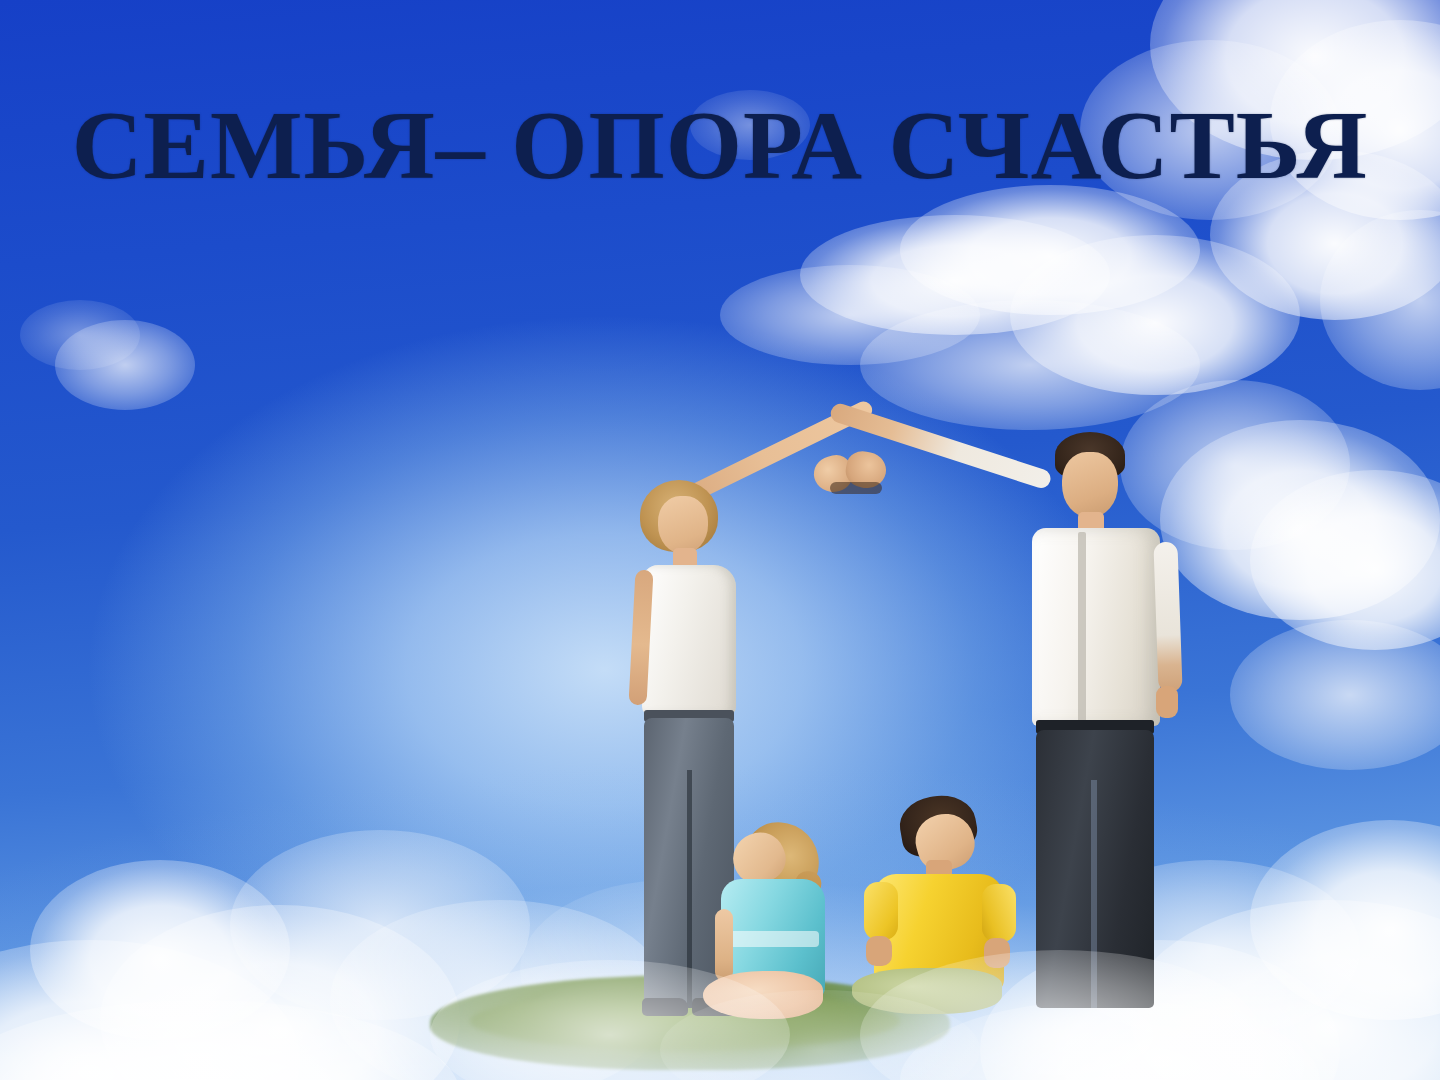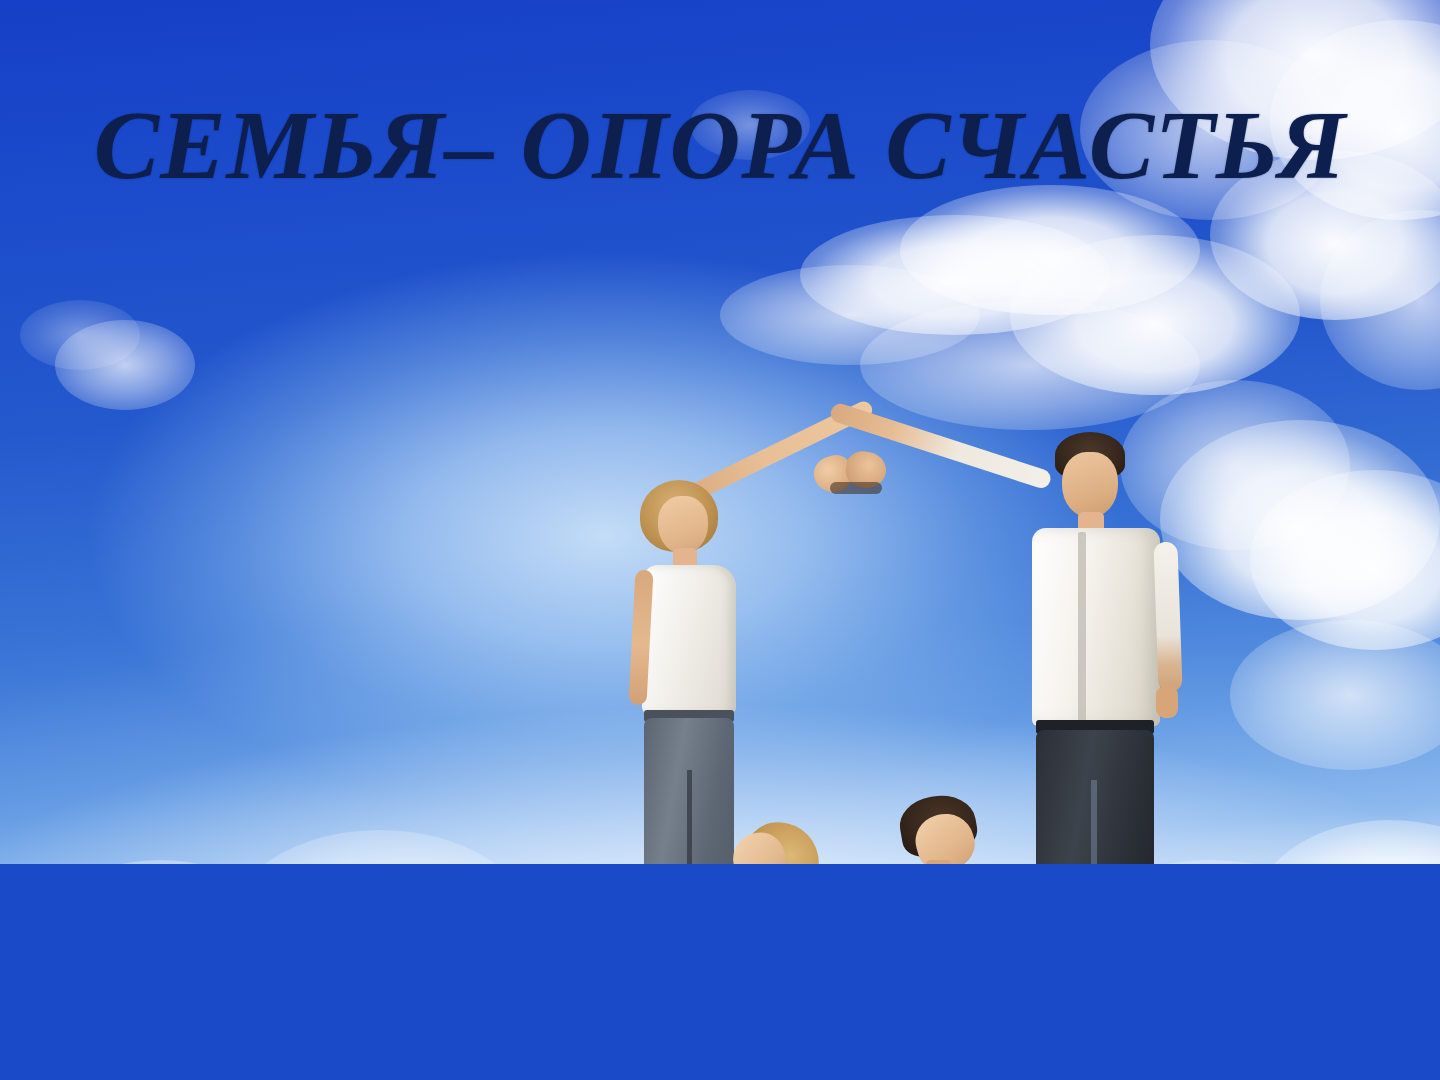--- a/index.html
+++ b/index.html
@@ -2,26 +2,25 @@
 <html><head>
 <meta charset="utf-8">
 <style>
   html, body { margin:0; padding:0; }
   body {
     width:1440px; height:1080px; overflow:hidden;
     font-family:"Liberation Serif", serif;
     background:#1a4ac8;
   }
   #slide {
-    position:relative; width:1440px; height:864px; overflow:hidden;
+    position:relative; width:1440px; height:1080px; overflow:hidden;
     background:
       radial-gradient(ellipse 120% 70% at 50% 118%, #ffffff 0%, #e9f1fb 18%, rgba(200,222,248,0.75) 34%, rgba(140,184,236,0.18) 52%, rgba(26,74,200,0) 68%),
       radial-gradient(ellipse 46% 42% at 42% 62%, rgba(208,230,250,0.92) 0%, rgba(186,218,248,0.72) 30%, rgba(150,196,240,0.38) 56%, rgba(26,74,200,0) 78%),
       linear-gradient(175deg, #1640c7 0%, #1c4ccb 22%, #2459cd 44%, #3a74d6 66%, #5d96e2 82%, #8cb9ee 94%, #cfe2f7 100%);
-    font-style: italic;
   }
 
   
   .cloud { position:absolute; border-radius:50%; pointer-events:none; }
   .cw { background:radial-gradient(ellipse at 50% 55%, rgba(255,255,255,0.98) 0%, rgba(255,255,255,0.82) 38%, rgba(255,255,255,0.34) 66%, rgba(255,255,255,0) 100%); }
   .cs { background:radial-gradient(ellipse at 50% 50%, rgba(255,255,255,0.72) 0%, rgba(255,255,255,0.42) 45%, rgba(255,255,255,0) 100%); }
   .cf { background:radial-gradient(ellipse at 50% 50%, rgba(255,255,255,0.40) 0%, rgba(255,255,255,0.18) 50%, rgba(255,255,255,0) 100%); }
 
   
   #title {

